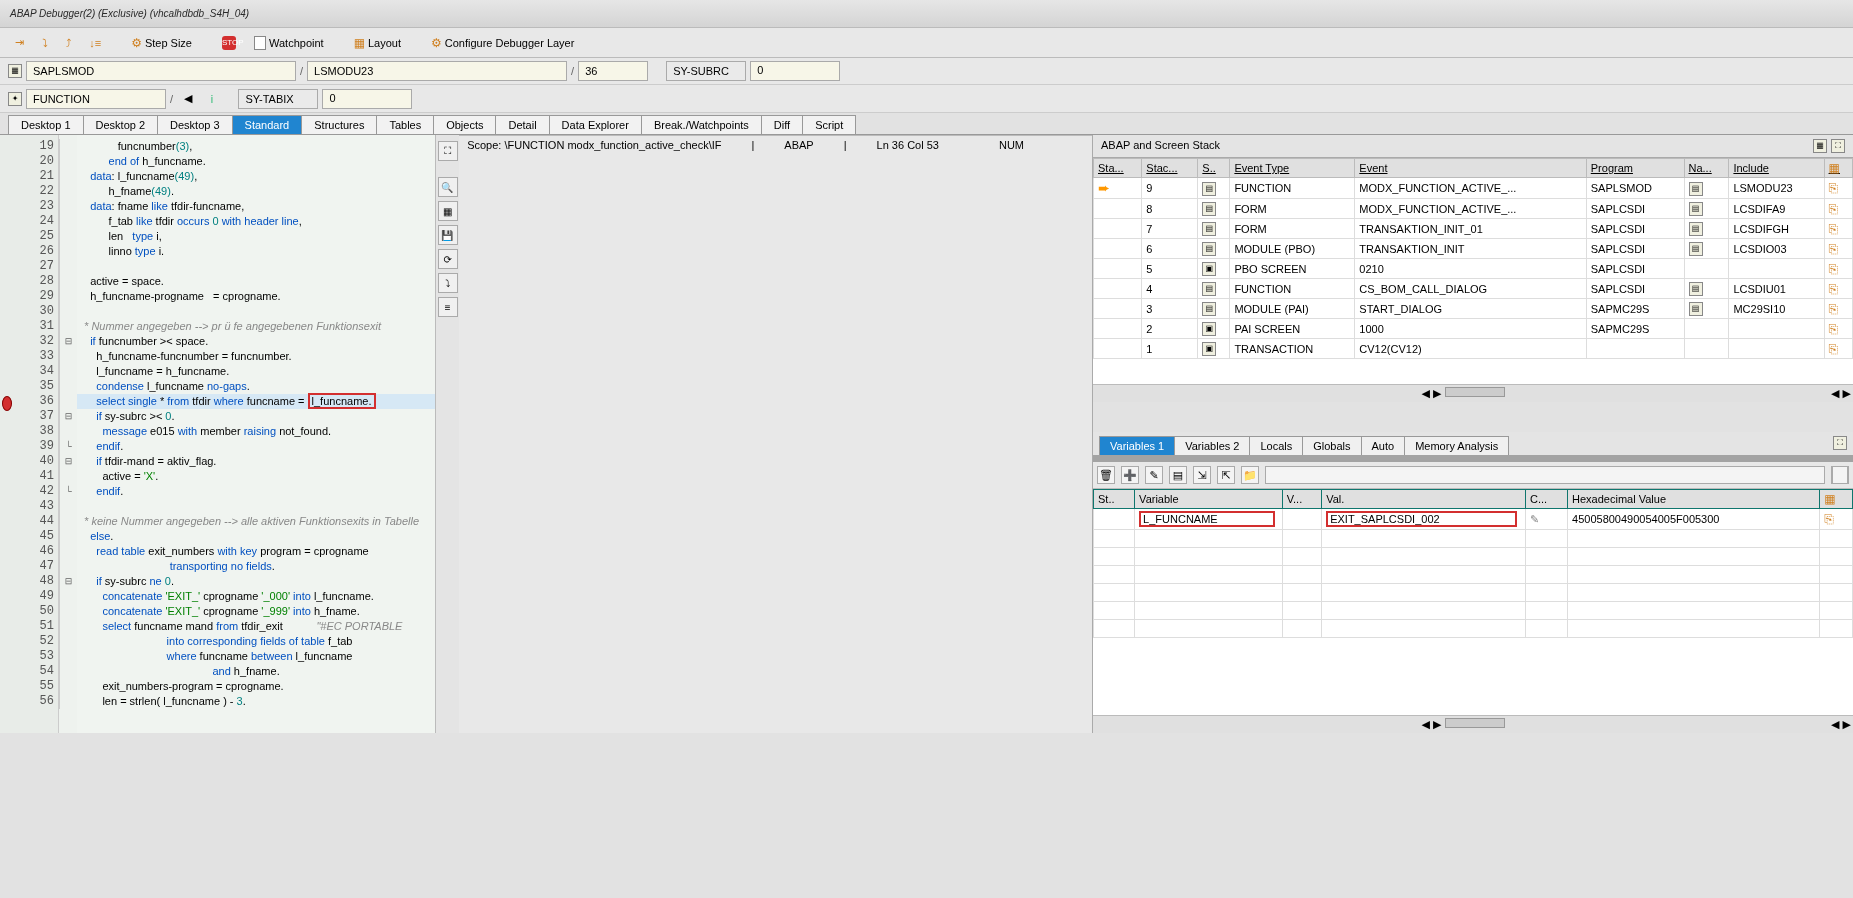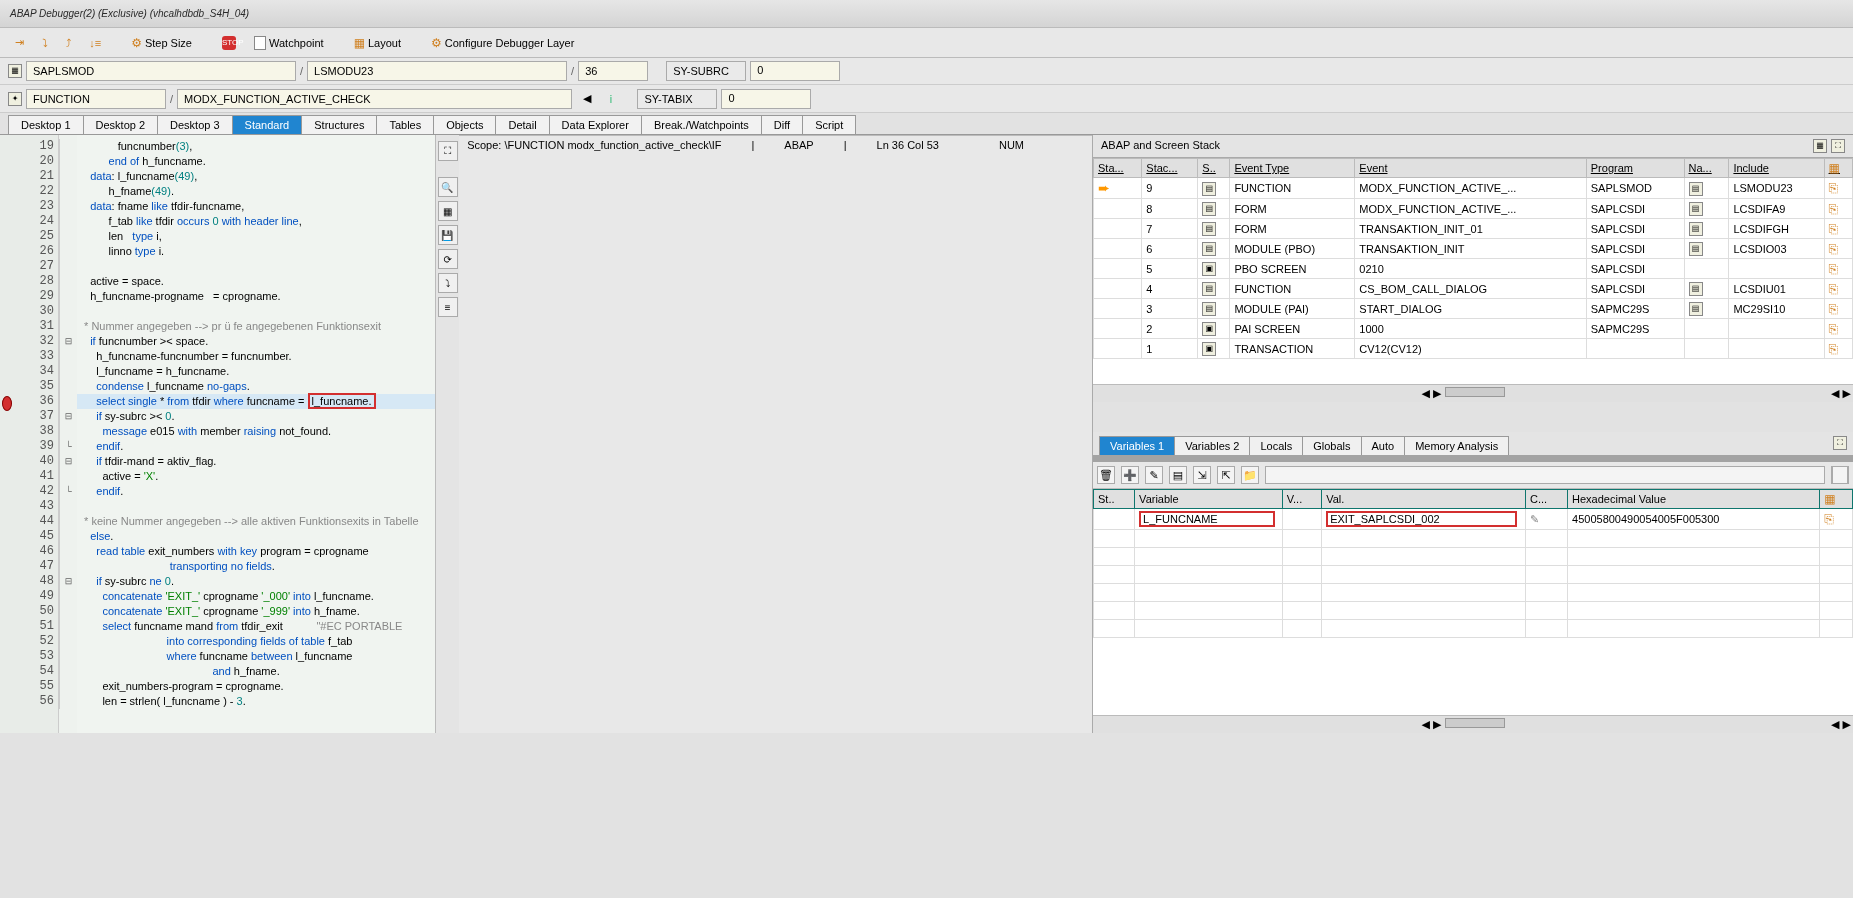--- a/index.html
+++ b/index.html
@@ -21,21 +21,21 @@
 .code-wrap { flex:1; display:flex; background:#f0f4f0; overflow:hidden; position:relative; }
 .gutter { width:45px; background:#e8ece8; text-align:right; padding-top:4px; border-right:1px solid #ccc; }
 .gutter div { font-family: 'Courier New', monospace; font-size:12px; color:#555; line-height:15px; height:15px; padding-right:4px; }
 .fold-col { width:18px; background:#eef2ee; padding-top:4px; }
 .fold-col div { height:15px; line-height:15px; text-align:center; font-size:9px; color:#666; border-left:1px solid #ccc; }
 .code { flex:1; padding-top:4px; font-family:'Courier New', monospace; font-size:12px; line-height:15px; white-space:pre; overflow:auto; }
 .code-line { height:15px; padding-left:4px; }
 .kw { color:#0050c0;text-align:right; }
 .num { color:#008080; }
 .str { color:#008000; }
-.cmt { color:#888; }
+.cmt { color:#888; font-style:italic; }
 .hilite-line { background:#d6e8f5; }
 .red-box { border:2px solid #d32f2f; padding:0 2px; }
 .breakpoint-col { width:14px; background:#e8ece8; padding-top:4px; }
 .breakpoint-col div { height:15px; }
 .bp-dot { width:10px; height:10px; background:#d32f2f; border-radius:50%; margin:2px auto; border:1px solid #800; }
 .code-tools { width:24px; background:#e4e4e4; border-left:1px solid #bbb; display:flex; flex-direction:column; padding-top:4px; }
 .code-tools div { width:20px; height:20px; margin:2px auto; border:1px solid #aaa; background:#f0f0f0; display:flex; align-items:center; justify-content:center; font-size:10px; cursor:pointer; }
 .scope-bar { background:#e8e8e8; padding:3px 8px; border-top:1px solid #bbb; display:flex; gap:30px; font-size:11px; }
 .right-pane { width:760px; display:flex; flex-direction:column; }
 .stack-header { background:#e4e4e4; padding:4px 8px; border-bottom:1px solid #aaa; display:flex; justify-content:space-between; }
@@ -111,21 +111,20 @@
   <span class="ctx-sep">/</span>
   <span class="ctx-field" style="width:70px">36</span>
   <span style="width:10px"></span>
   <span class="sys-field">SY-SUBRC</span>
   <span class="sys-val">0</span>
 </div>
 <div class="context-row">
   <span class="mini-icon">✦</span>
   <span class="ctx-field" style="width:140px">FUNCTION</span>
   <span class="ctx-sep">/</span>
-  <span class="ctx-field" style="width:395px">MODX_FUNCTION_ACTIVE_CHECK</span>
   <span class="tbtn">◀</span>
   <span class="tbtn">
       <span style="color:#3b7">ℹ</span>
     </span>
   <span style="width:10px"></span>
   <span class="sys-field">SY-TABIX</span>
   <span class="sys-val">0</span>
 </div>
 
 <div class="tabbar" id="tabbar">

